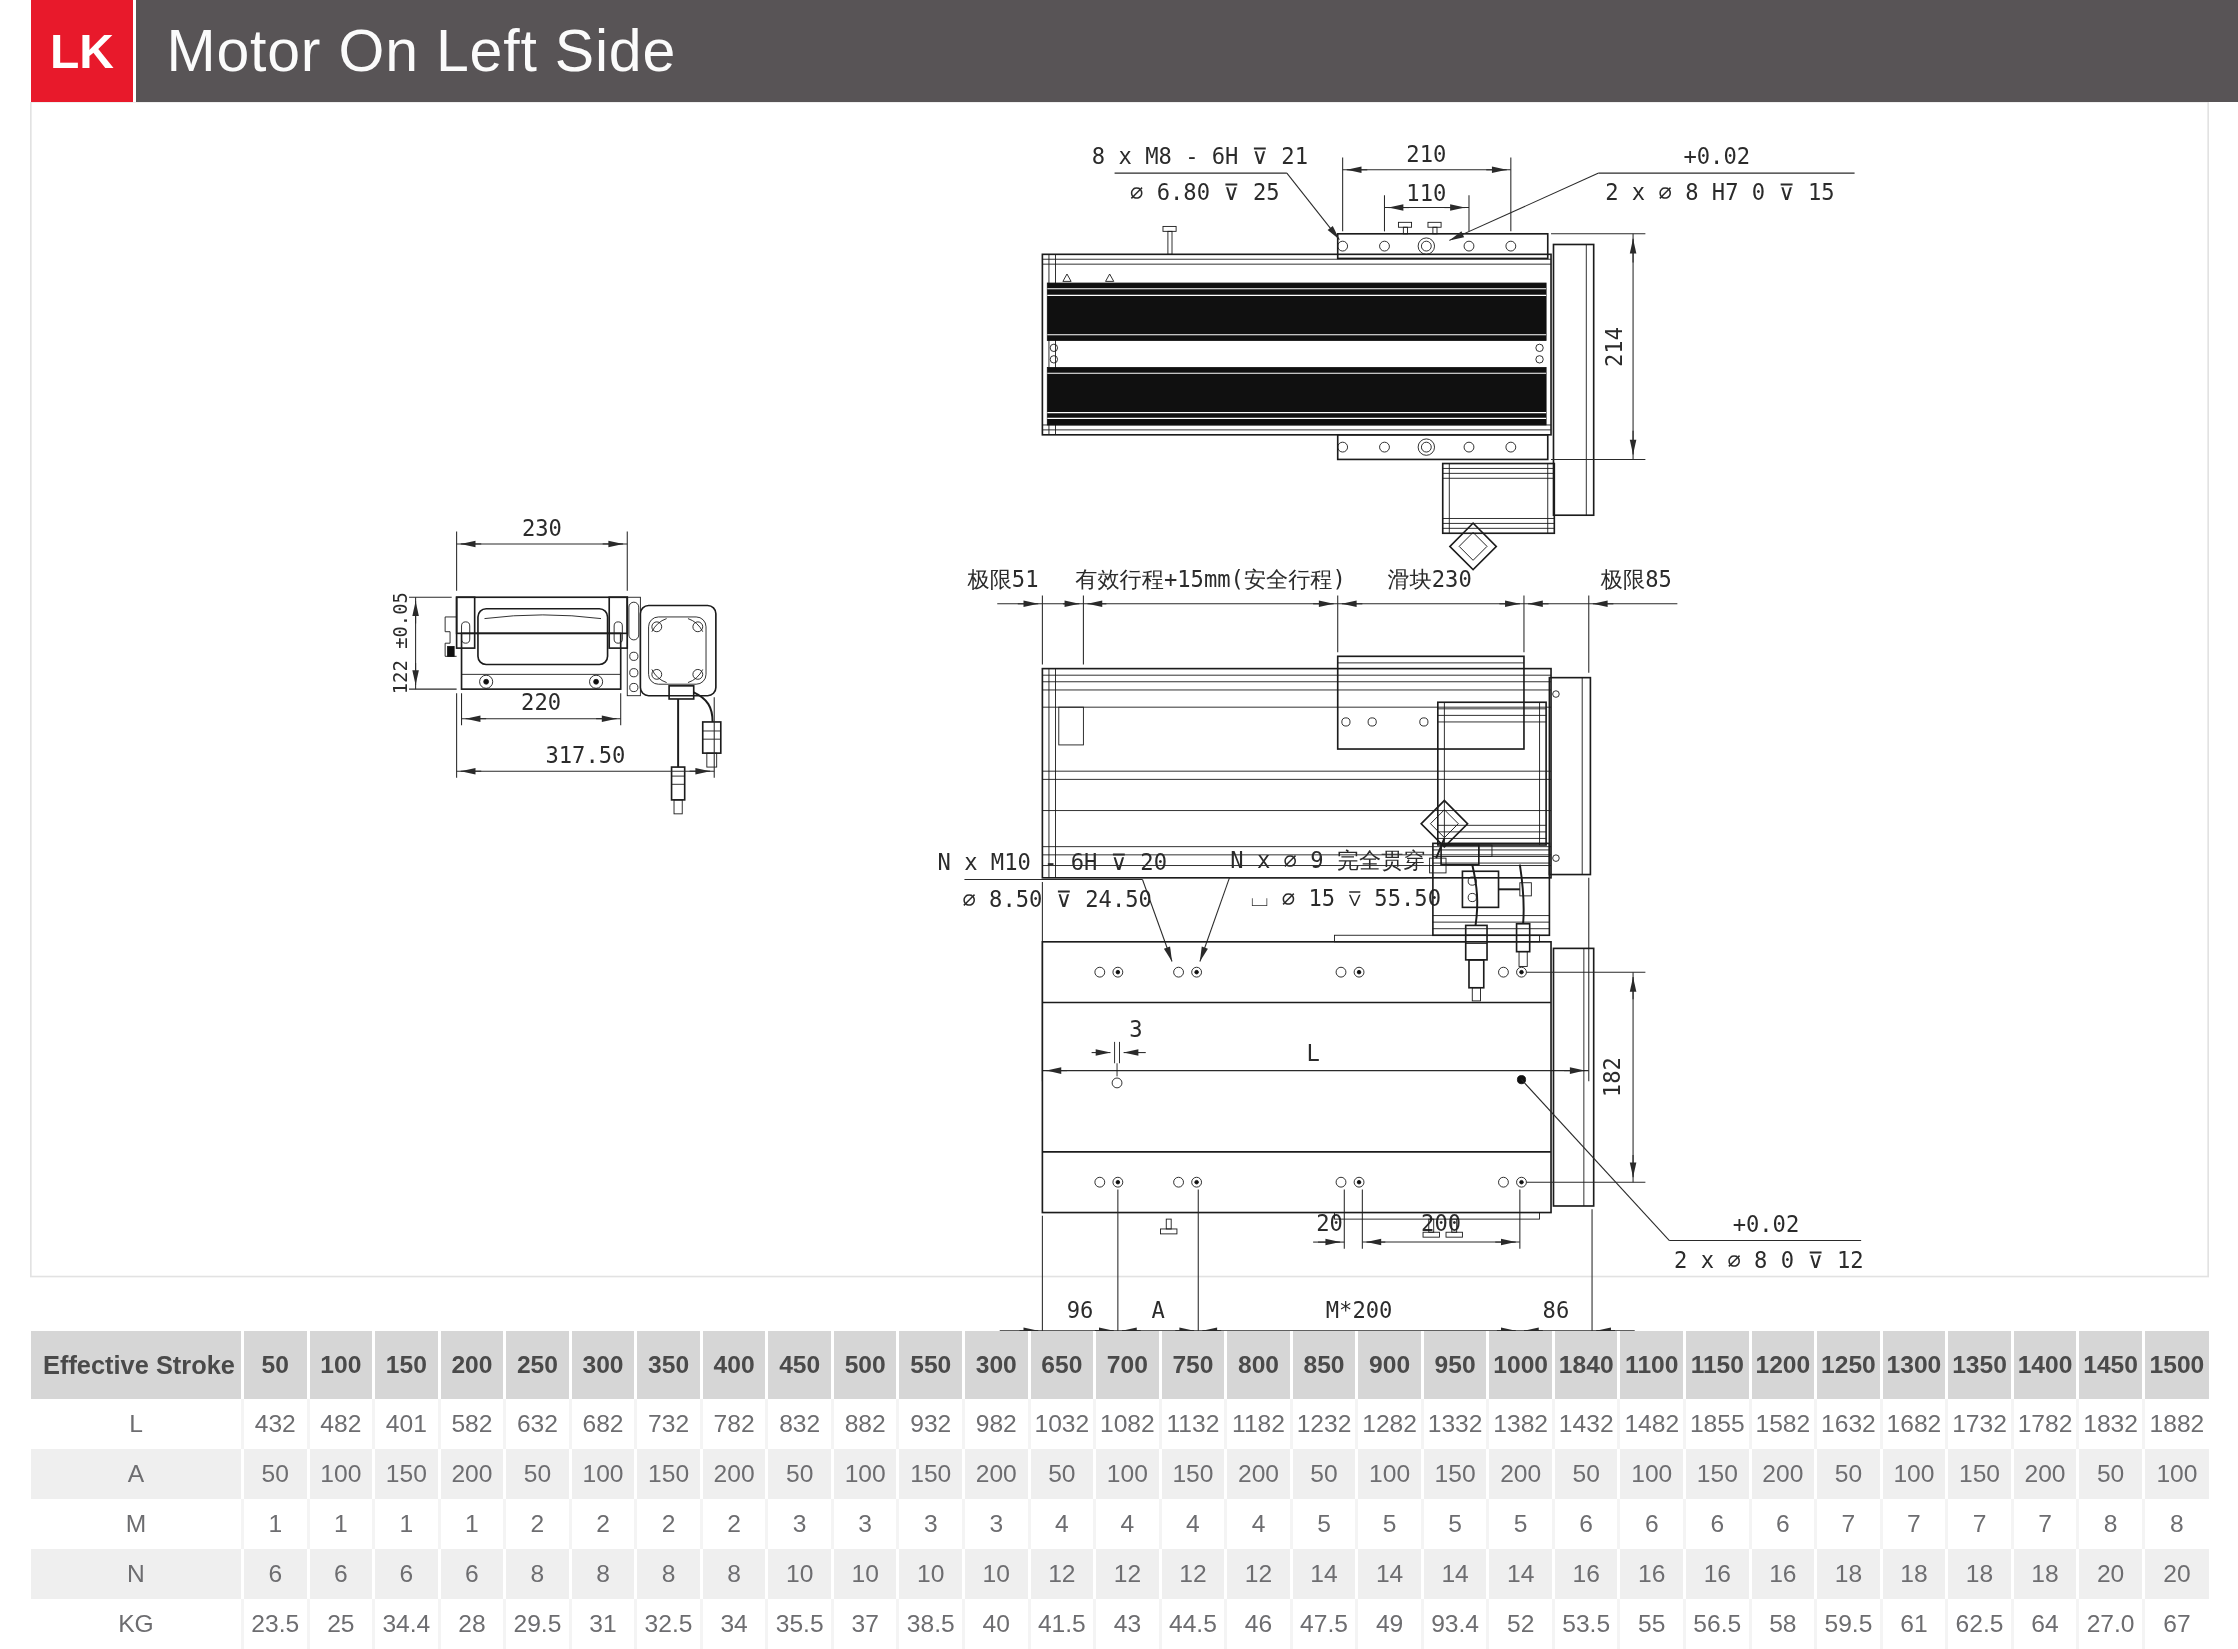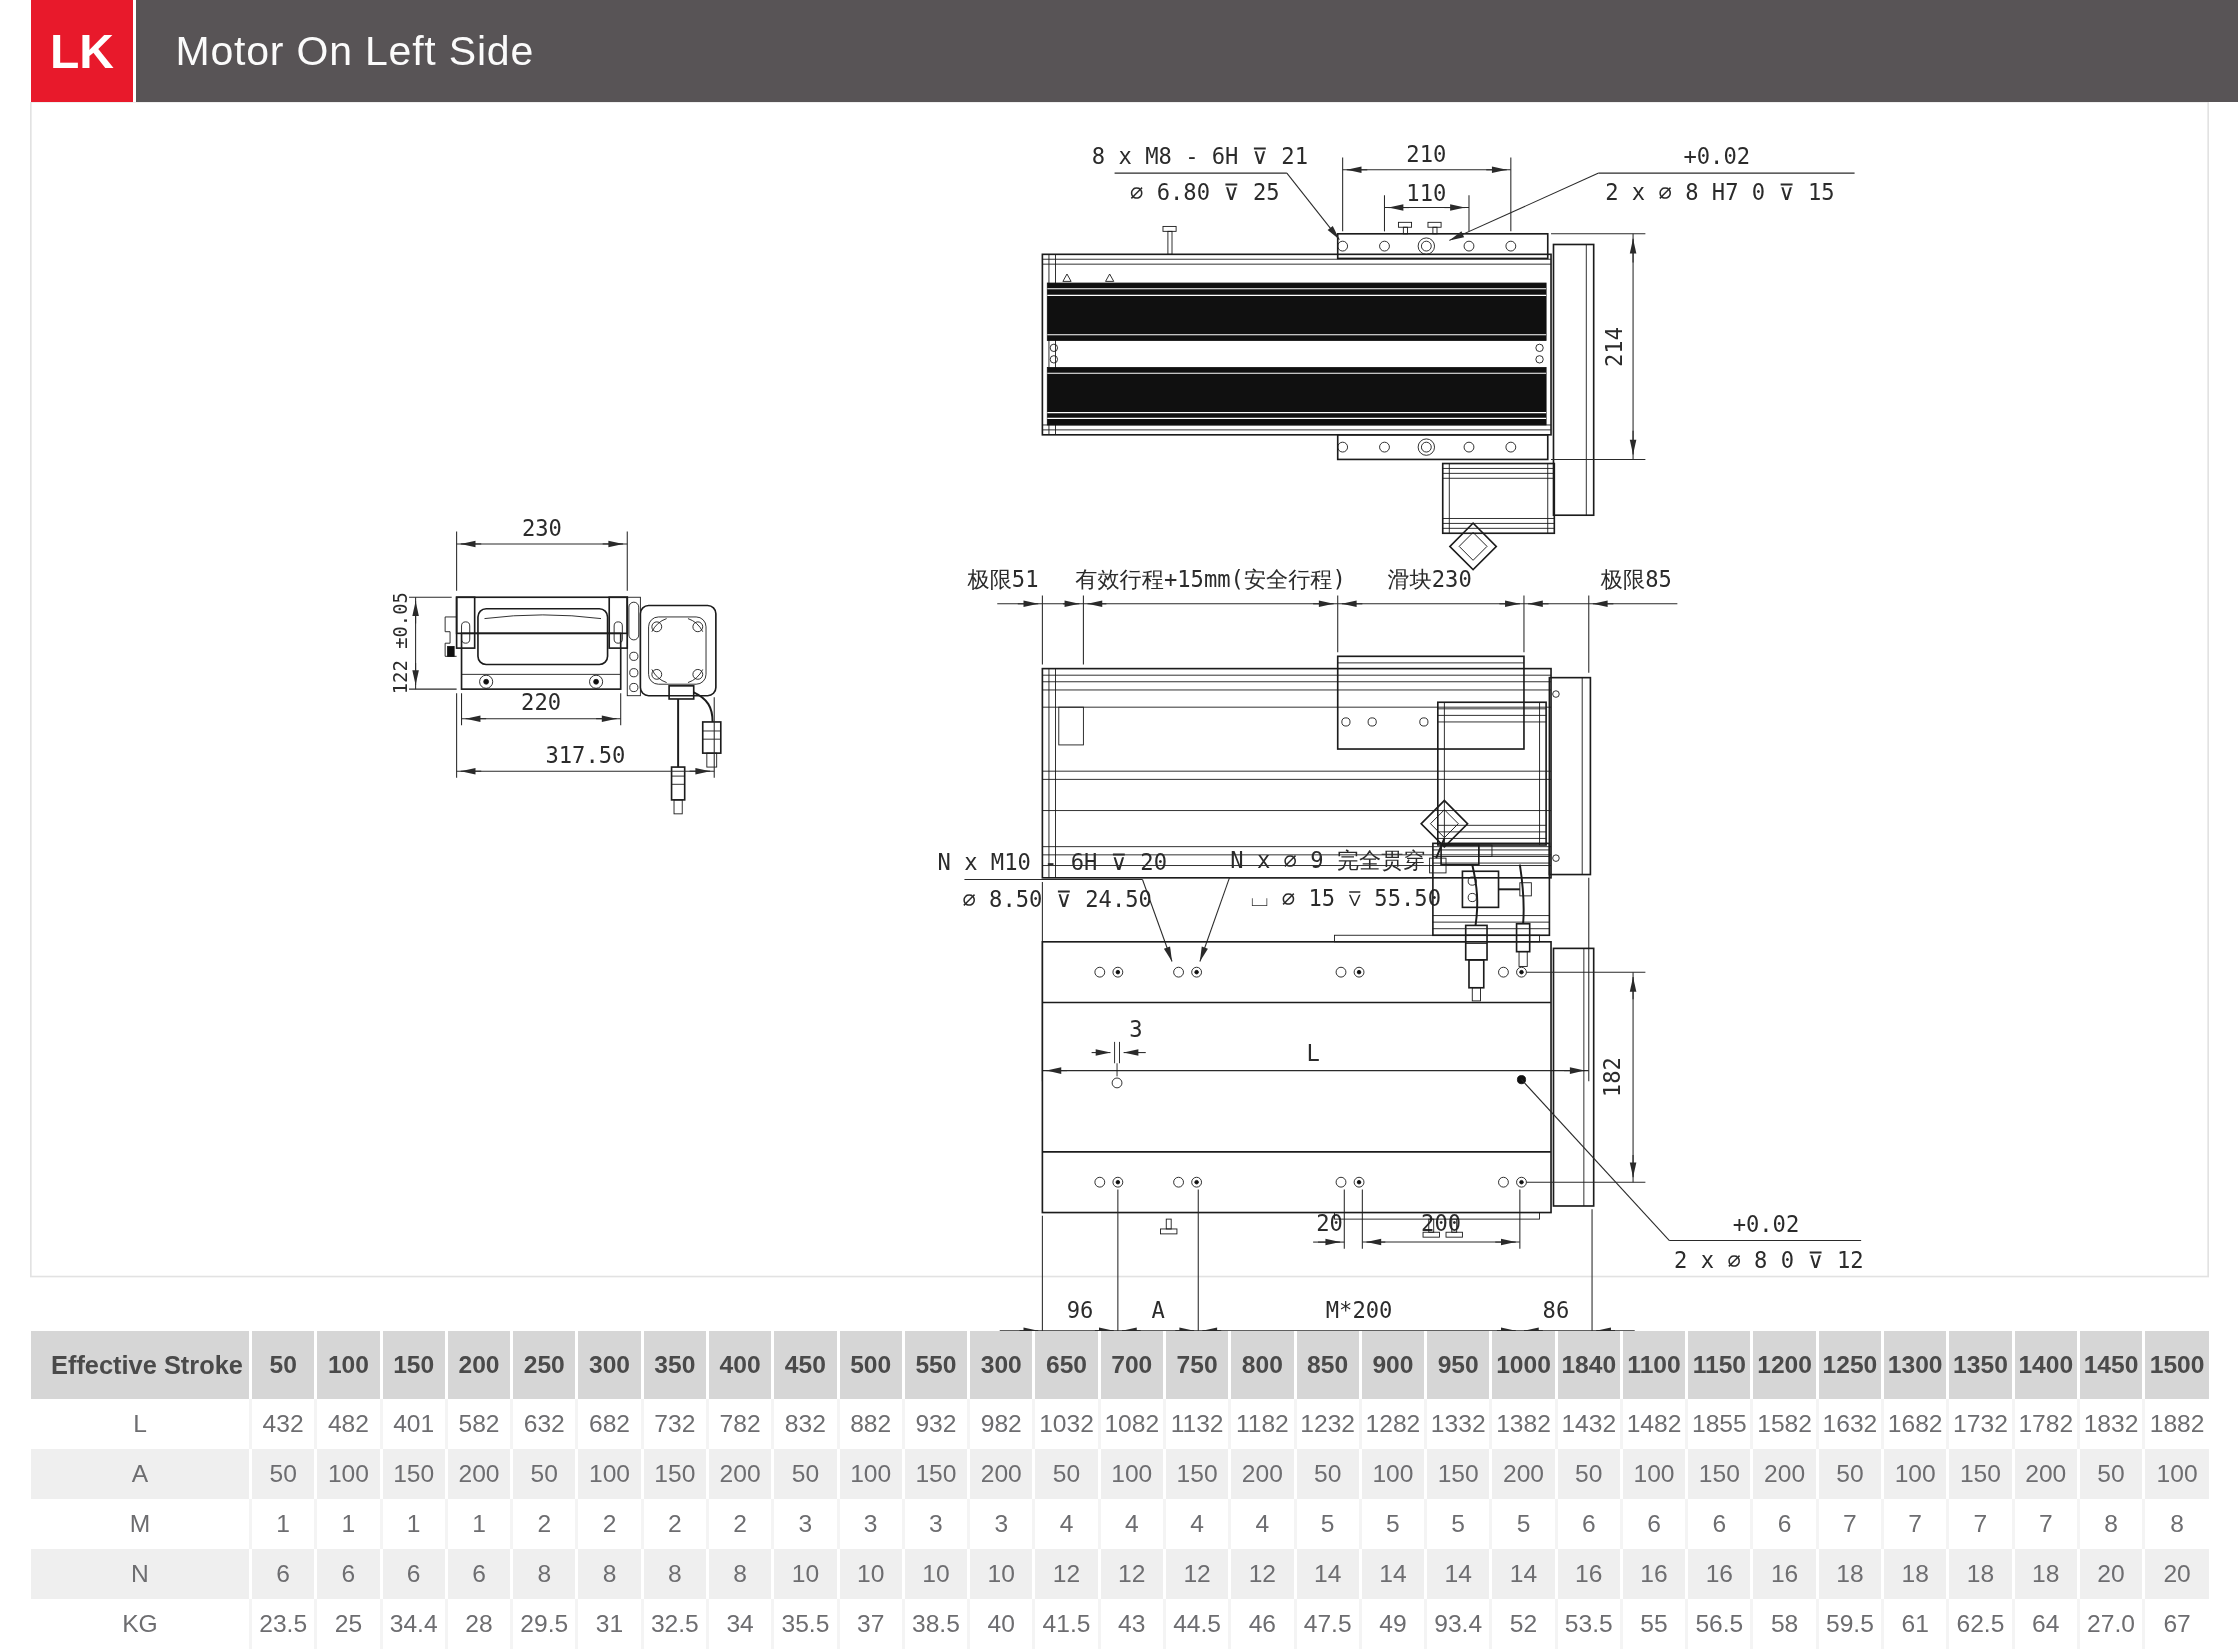--- a/index.html
+++ b/index.html
@@ -4,42 +4,42 @@
 <style>
   html,body{margin:0;padding:0;background:#fff;}
   .page{position:relative;width:2239px;height:1649px;background:#fff;overflow:hidden;
         font-family:"Liberation Sans",sans-serif;}
   
   .hdr{position:absolute;top:0;left:0;width:2239px;height:102px;display:flex;z-index:3;}
   .hdr-spacer{width:31px;background:#fff;}
   .logo{width:102px;display:flex;align-items:center;justify-content:center;
         font-size:48px;font-weight:bold;color:#fff;text-align:center;}
   .hdr-gap{width:2.5px;background:#fff;}
-  .bar{flex:1;display:flex;align-items:center;padding-left:40px;
-       font-size:41px;color:#fbfbfb;letter-spacing:0.8px;}
+  .bar{flex:1;display:flex;align-items:center;padding-left:31px;
+       font-size:59px;color:#fbfbfb;letter-spacing:0.8px;}
   
   svg.draw{position:absolute;top:0;left:0;z-index:1;}
   .ol{fill:none;stroke:#1c1c1c;stroke-width:2;}
   .tl{fill:none;stroke:#1c1c1c;stroke-width:1.1;}
   .blk{fill:#101010;stroke:#101010;}
   .wht{stroke:#fff;stroke-width:1.4;fill:none;}
   .dim{fill:none;stroke:#2a2a2a;stroke-width:1.3;}
   .cab{fill:none;stroke:#1c1c1c;stroke-width:2.4;}
   .dtxt{font-family:"DejaVu Sans Mono","Liberation Mono",monospace;font-size:27px;fill:#2b2b2b;}
   .dtxts{font-family:"DejaVu Sans Mono","Liberation Mono",monospace;font-size:23px;fill:#2b2b2b;}
   .mid{text-anchor:middle;}
   .frame{fill:none;stroke:#e2e2e2;stroke-width:2;}
   
   .tbl-wrap{position:absolute;top:1331px;left:31px;width:2178px;z-index:3;}
   table.spec{width:100%;border-collapse:collapse;table-layout:fixed;}
   table.spec th,table.spec td{border-right:3.3px solid #fff;text-align:center;
       font-size:24.6px;overflow:hidden;white-space:nowrap;}
   table.spec th:last-child,table.spec td:last-child{border-right:none;}
   table.spec thead th{background:#d6d6d6;color:#4a4a4a;font-weight:bold;height:66px;}
-  table.spec thead th.lbl{text-align:left;padding-left:20px;font-size:25.4px;width:197px;}
+  table.spec thead th.lbl{text-align:left;padding-left:12px;font-size:25.4px;width:197px;}
   table.spec tbody td{height:48px;color:#6d6d70;font-weight:400;}
   tr.r-white td{background:#ffffff;border-right-color:#f4f4f4;}
   tr.r-gray  td{background:#efefef;border-right-color:#ffffff;}
 </style>
 </head>
 <body>
 
 <div class="page">
 
   <div class="hdr">

